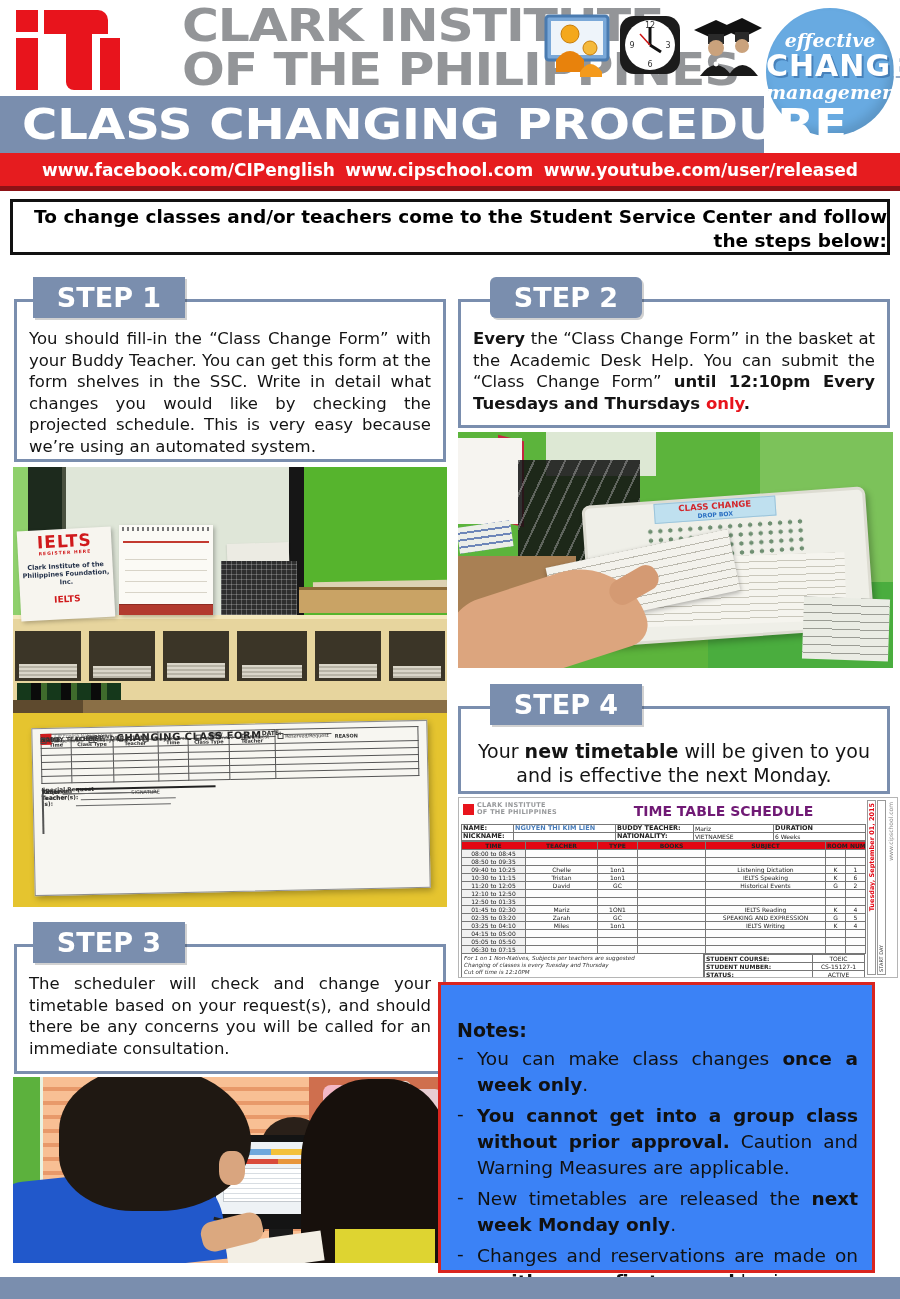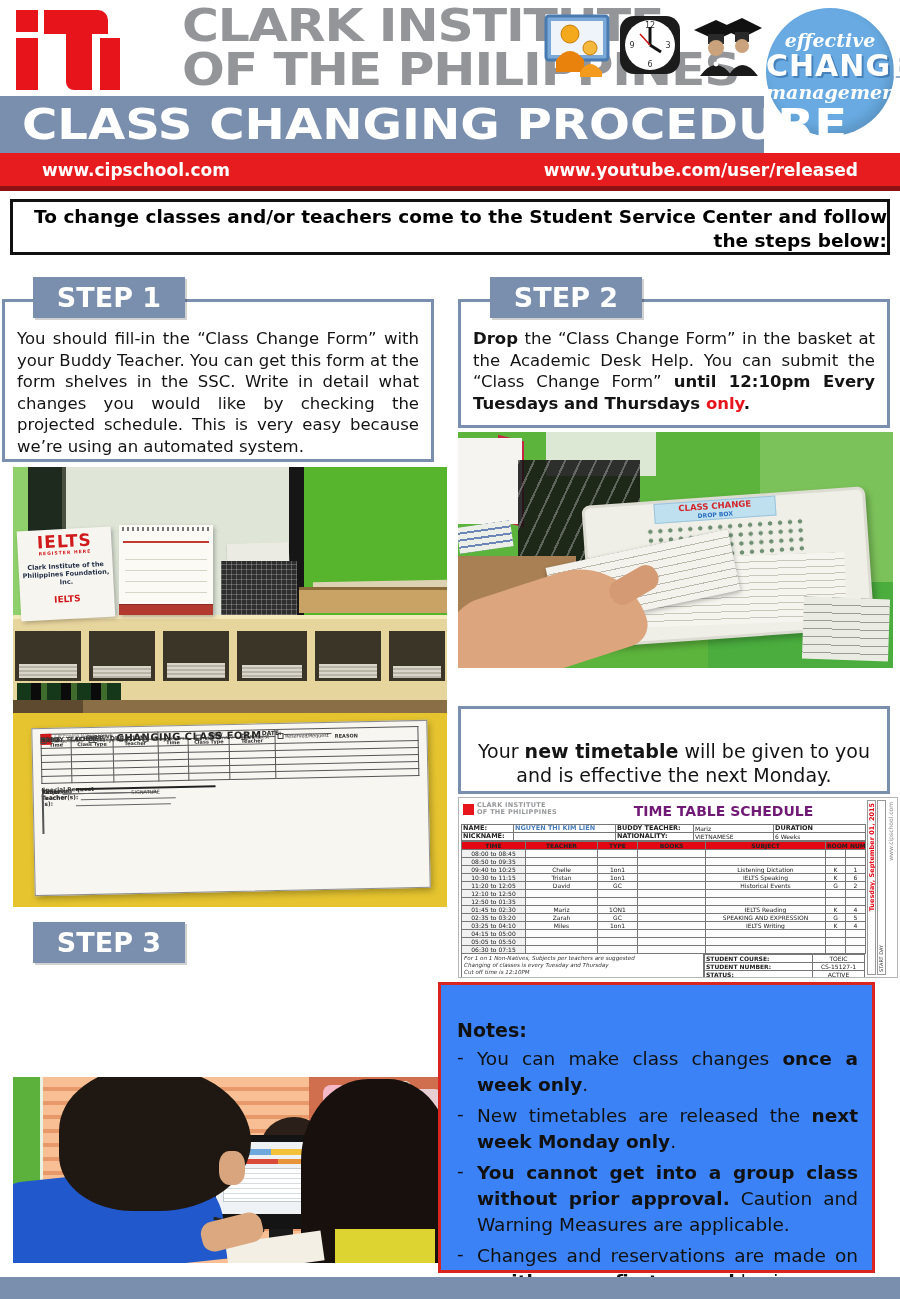--- a/index.html
+++ b/index.html
@@ -31,22 +31,22 @@
   
   .intro { left:10px; top:199px; width:880px; height:56px; border:3px solid #111; text-align:right;
            font-weight:bold; font-size:18.5px; line-height:24px; padding-top:3px; color:#000; }
 
   
   .stepbox { border:3px solid #7a8eae; background:#fff; padding:26px 12px 8px 12px; }
   .steptext { font-size:16.5px; line-height:21.5px; color:#141414; text-align:justify; }
   .steptab { background:#7a8eae; color:#fff; font-weight:bold; font-size:27px; text-align:center;
              line-height:41px; box-shadow:2px 2px 0 rgba(0,0,0,.18); }
   .tab1 { left:33px;  top:277px; width:152px; height:41px; }
-  .box1 { left:2px;  top:299px; width:432px; height:163px; }
-  .tab2 { left:490px; top:277px; width:152px; height:41px; }
+  .box1 { left:14px;  top:299px; width:432px; height:163px; }
+  .tab2 { left:490px; top:277px; width:152px; height:41px;border-radius:6px; }
   .box2 { left:458px; top:299px; width:432px; height:129px; }
   .tab3 { left:33px;  top:922px; width:152px; height:41px; }
   .box3 { left:14px;  top:944px; width:432px; height:130px; }
   .tab4 { left:490px; top:684px; width:152px; height:41px; }
   .box4 { left:458px; top:706px; width:432px; height:88px; padding-top:30px; }
   .box4 .steptext { text-align:center; font-size:19px; line-height:24px; }
 
   
   .scene { position:absolute; overflow:hidden; }
   .scene div { position:absolute; }
@@ -276,33 +276,34 @@
     <div class="badge-l1">effective</div>
     <div class="badge-l2">CHANGE</div>
     <div class="badge-l3">management</div>
   </div>
 
   <div class="abs banner">
     <div class="banner-title">CLASS CHANGING PROCEDURE</div>
   </div>
 
   <div class="abs linkbar">
+    <span>www.facebook.com/CIPenglish</span>
     <span>www.cipschool.com</span>
     <span>www.youtube.com/user/released</span>
   </div>
 
   <div class="abs intro">To change classes and/or teachers come to the Student Service Center and follow the steps below:</div>
 
   <div class="abs stepbox box1">
     <div class="steptext"><span>You should fill-in the “Class Change Form” with your Buddy Teacher. You can get this form at the form shelves in the SSC. Write in detail what changes you would like by checking the projected schedule. This is very easy because we’re using an automated system.</span></div>
   </div>
   <div class="abs steptab tab1">STEP 1</div>
 
   <div class="abs stepbox box2">
-    <div class="steptext"><span style="font-weight: 700;">Drop</span><span> the “Class Change Form” in the basket at the Academic Desk Help. You can submit the “Class Change Form” </span><span style="font-weight: 700;">until 12:10pm Every Tuesdays and Thursdays </span><span style="font-weight: 700; color: rgb(232, 20, 28);">only</span><span style="font-weight: 700;">.</span></div>
+    <div class="steptext"><span style="font-weight: 700;">Every</span><span> the “Class Change Form” in the basket at the Academic Desk Help. You can submit the “Class Change Form” </span><span style="font-weight: 700;">until 12:10pm Every Tuesdays and Thursdays </span><span style="font-weight: 700; color: rgb(232, 20, 28);">only</span><span style="font-weight: 700;">.</span></div>
   </div>
   <div class="abs steptab tab2">STEP 2</div>
 
   <div class="scene photo1">
     <div class="p1-strip"></div>
     <div class="p1-frame"></div>
     <div class="p1-frame2"></div>
     <div class="p1-green"></div>
     <div class="p1-counter"></div>
     <div class="p1-cub" style="left:2px;width:66px;">
@@ -523,20 +524,21 @@
     </div>
     <div class="p4-paper"></div>
     <div class="p4-arm"></div>
     <div class="p4-thumb"></div>
     <div class="p4-note"></div>
   </div>
 
   <div class="abs stepbox box4">
     <div class="steptext"><span>Your </span><span style="font-weight: 700;">new timetable</span><span> will be given to you and is effective the next Monday.</span></div>
   </div>
+  <div class="abs steptab tab4">STEP 4</div>
 
   <div class="abs timetable">
     <div class="tt-inner">
       <div class="tt-main">
         <div class="tt-head">
           <div class="tt-logo">
             <span class="tt-logomark"></span>
             <span class="tt-logotext">
               <span>CLARK INSTITUTE</span><br><span>OF THE PHILIPPINES</span>
             </span>
@@ -754,20 +756,23 @@
       </div>
       <div class="tt-strip tt-sd">
         <span class="vtext">START DAY</span>
       </div>
       <div class="tt-strip tt-url">
         <span class="vtext">www.cipschool.com</span>
       </div>
     </div>
   </div>
 
+  <div class="abs stepbox box3">
+    <div class="steptext"><span>The scheduler will check and change your timetable based on your request(s), and should there be any concerns you will be called for an immediate consultation.</span></div>
+  </div>
   <div class="abs steptab tab3">STEP 3</div>
 
   <div class="scene photo5">
     <div class="p5-blinds"></div>
     <div class="p5-greenL"></div>
     <div class="p5-wallR"></div>
     <div class="p5-shelf"></div>
     <div class="p5-blob1"></div>
     <div class="p5-blob2"></div>
     <div class="p5-blob3"></div>
@@ -791,25 +796,25 @@
   </div>
 
   <div class="abs notesbox">
     <div class="notes-title">Notes:</div>
     <div class="note-item">
       <div class="note-dash"></div>
       <div class="note-text"><span>You can make class changes </span><span style="font-weight: 700;">once a week only</span><span>.</span></div>
     </div>
     <div class="note-item">
       <div class="note-dash"></div>
-      <div class="note-text"><span>New timetables are released the </span><span style="font-weight: 700;">next week Monday only</span><span>.</span></div>
+      <div class="note-text"><span style="font-weight: 700;">You cannot get into a group class without prior approval.</span><span> Caution and Warning Measures are applicable.</span></div>
     </div>
     <div class="note-item">
       <div class="note-dash"></div>
-      <div class="note-text"><span style="font-weight: 700;">You cannot get into a group class without prior approval.</span><span> Caution and Warning Measures are applicable.</span></div>
+      <div class="note-text"><span>New timetables are released the </span><span style="font-weight: 700;">next week Monday only</span><span>.</span></div>
     </div>
     <div class="note-item">
       <div class="note-dash"></div>
       <div class="note-text"><span>Changes and reservations are made on a </span><span style="font-weight: 700;">with come, first served</span><span> basis.</span></div>
     </div>
   </div>
 
   <div class="abs bottombar"></div>
 </div>
 

